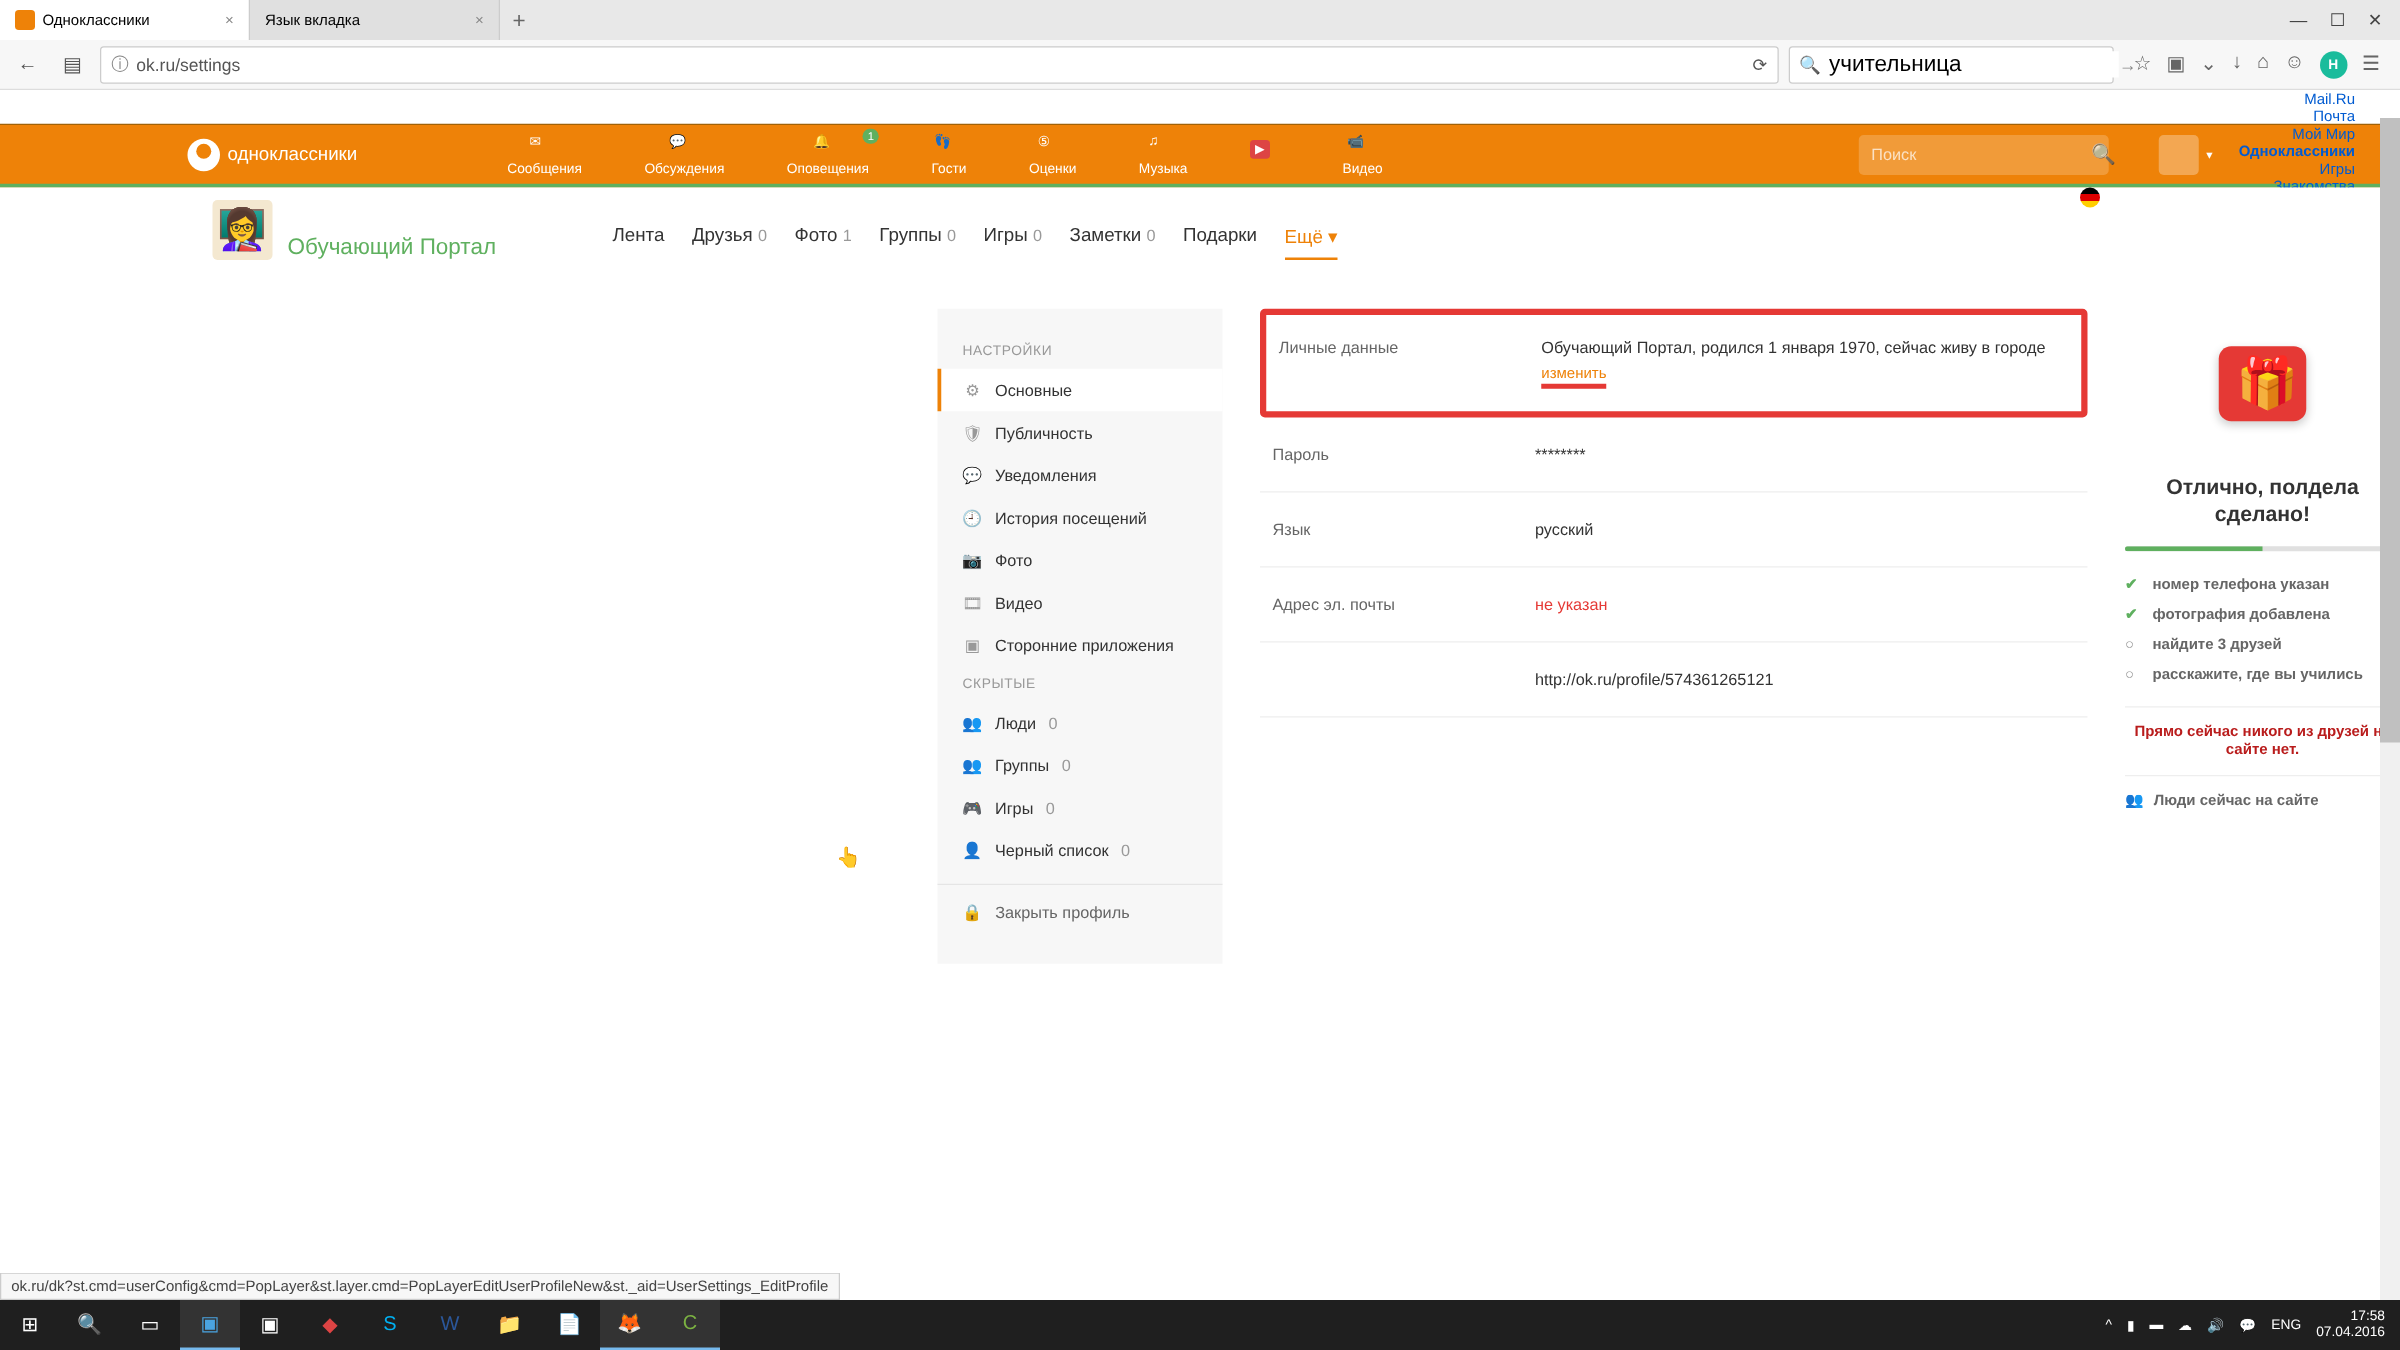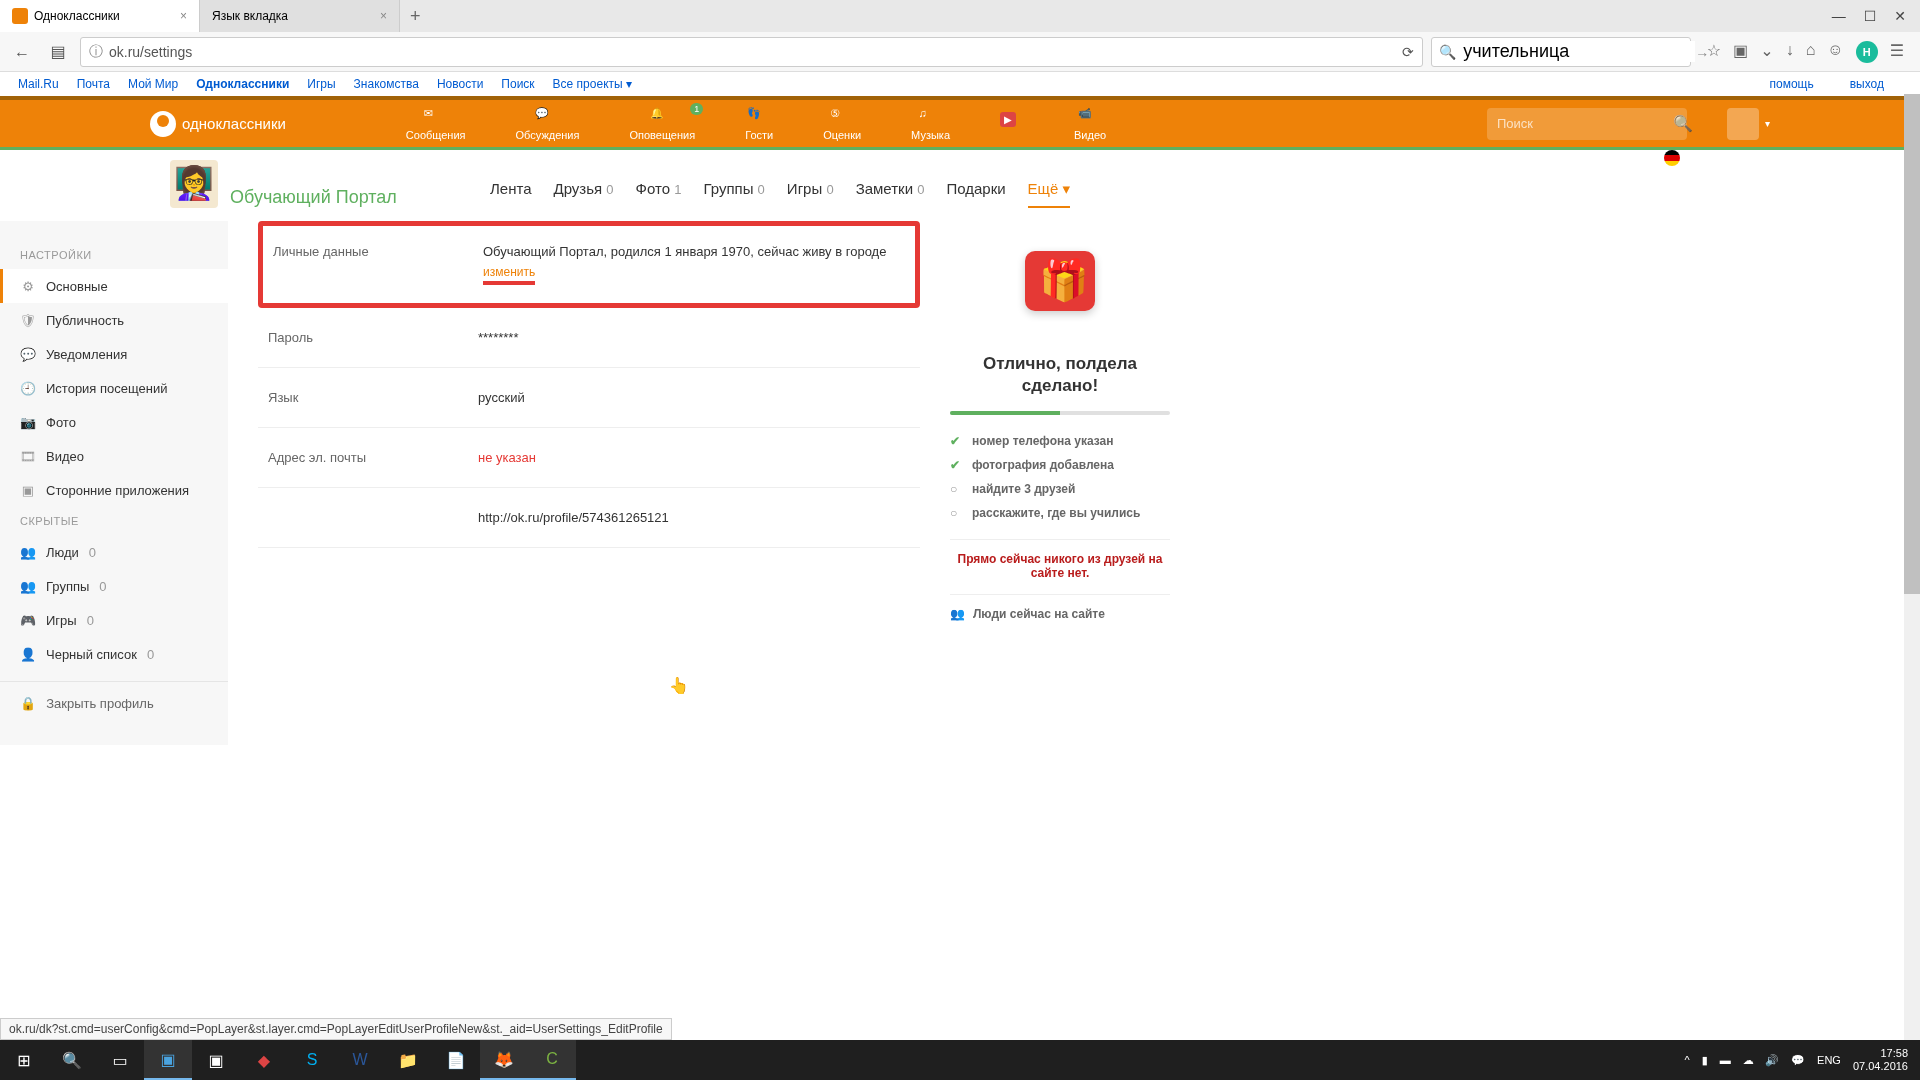--- a/index.html
+++ b/index.html
@@ -20,21 +20,21 @@
 .addr-bar .btn { width: 28px; height: 28px; display: flex; align-items: center; justify-content: center; color: #555; cursor: pointer; }
 .url-field { flex: 1; display: flex; align-items: center; height: 30px; padding: 0 8px; background: #fff; border: 1px solid #ccc; border-radius: 3px; font-size: 14px; color: #555; }
 .url-field .lock { margin-right: 6px; color: #888; }
 .search-field { width: 260px; display: flex; align-items: center; height: 30px; padding: 0 8px; background: #fff; border: 1px solid #ccc; border-radius: 3px; font-size: 14px; }
 .search-field input { border: none; outline: none; flex: 1; font-size: 18px; }
 .toolbar-icons { display: flex; gap: 12px; padding: 0 8px; }
 .toolbar-icons span { color: #666; cursor: pointer; font-size: 16px; }
 .toolbar-icons .user-badge { width: 22px; height: 22px; border-radius: 50%; background: #1abc9c; color: #fff; display: flex; align-items: center; justify-content: center; font-size: 11px; font-weight: bold; }
 
 
-.mailru-bar { display: flex; align-items: center; height: 28px; padding: 0 18px; font-size: 12px; border-bottom: 4px solid #a16207; }
+.mailru-bar { display: flex; align-items: flex-end; height: 28px; padding: 0 18px; font-size: 12px; border-bottom: 1px solid #a16207; flex-direction: column; }
 .mailru-bar a { color: #005bd1; margin-right: 18px; cursor: pointer; }
 .mailru-bar a.active { font-weight: bold; }
 .mailru-bar .right { margin-left: auto; display: flex; gap: 18px; }
 
 
 .ok-header { background: #ee8208; height: 50px; display: flex; align-items: center; padding: 0 150px 0 150px; border-bottom: 3px solid #5fb05f; }
 .ok-logo { display: flex; align-items: center; color: #fff; font-size: 15px; gap: 6px; margin-right: 120px; }
 .ok-logo .icon { width: 26px; height: 26px; background: #fff; border-radius: 50%; position: relative; }
 .ok-logo .icon::after { content: ''; position: absolute; width: 12px; height: 12px; background: #ee8208; border-radius: 50%; top: 4px; left: 7px; }
 .ok-nav { display: flex; gap: 50px; }
@@ -43,21 +43,21 @@
 .ok-nav-item .badge { position: absolute; top: -4px; right: -8px; background: #5fb05f; color: #fff; font-size: 9px; padding: 1px 4px; border-radius: 6px; }
 .ok-search { margin-left: auto; display: flex; align-items: center; background: rgba(255,255,255,0.2); border-radius: 4px; padding: 0 10px; height: 32px; width: 200px; }
 .ok-search input { background: transparent; border: none; outline: none; color: #fff; font-size: 13px; flex: 1; }
 .ok-search input::placeholder { color: rgba(255,255,255,0.7); }
 .ok-search .search-icon { color: rgba(255,255,255,0.8); }
 .ok-user { margin-left: 40px; display: flex; align-items: center; gap: 6px; }
 .ok-user .avatar { width: 32px; height: 32px; background: rgba(255,255,255,0.3); border-radius: 4px; }
 .ok-user .chevron { color: #fff; font-size: 10px; }
 
 
-.page { background: #fff; display: flex; justify-content: flex-start; padding-top: 41px; position: relative; }
+.page { background: #fff; display: flex; justify-content: flex-end; padding-top: 67px; position: relative; }
 .page-inner { width: 1170px; display: flex; gap: 30px; }
 
 .profile-header { position: absolute; top: 10px; left: 170px; width: 900px; display: flex; align-items: flex-end; }
 .profile-avatar { width: 48px; height: 48px; background: #f4e8d0; border-radius: 4px; margin-right: 12px; position: relative; }
 .profile-avatar::after { content: '👩‍🏫'; position: absolute; font-size: 32px; top: 4px; left: 4px; }
 .profile-name { color: #5fb05f; font-size: 18px; margin-right: 60px; }
 .profile-tabs { display: flex; gap: 22px; font-size: 15px; color: #333; margin-left: auto; }
 .profile-tabs .tab-item { cursor: pointer; padding-bottom: 8px; }
 .profile-tabs .tab-item .count { color: #999; font-size: 13px; }
 .profile-tabs .tab-item.active { color: #ee8208; border-bottom: 2px solid #ee8208; }

